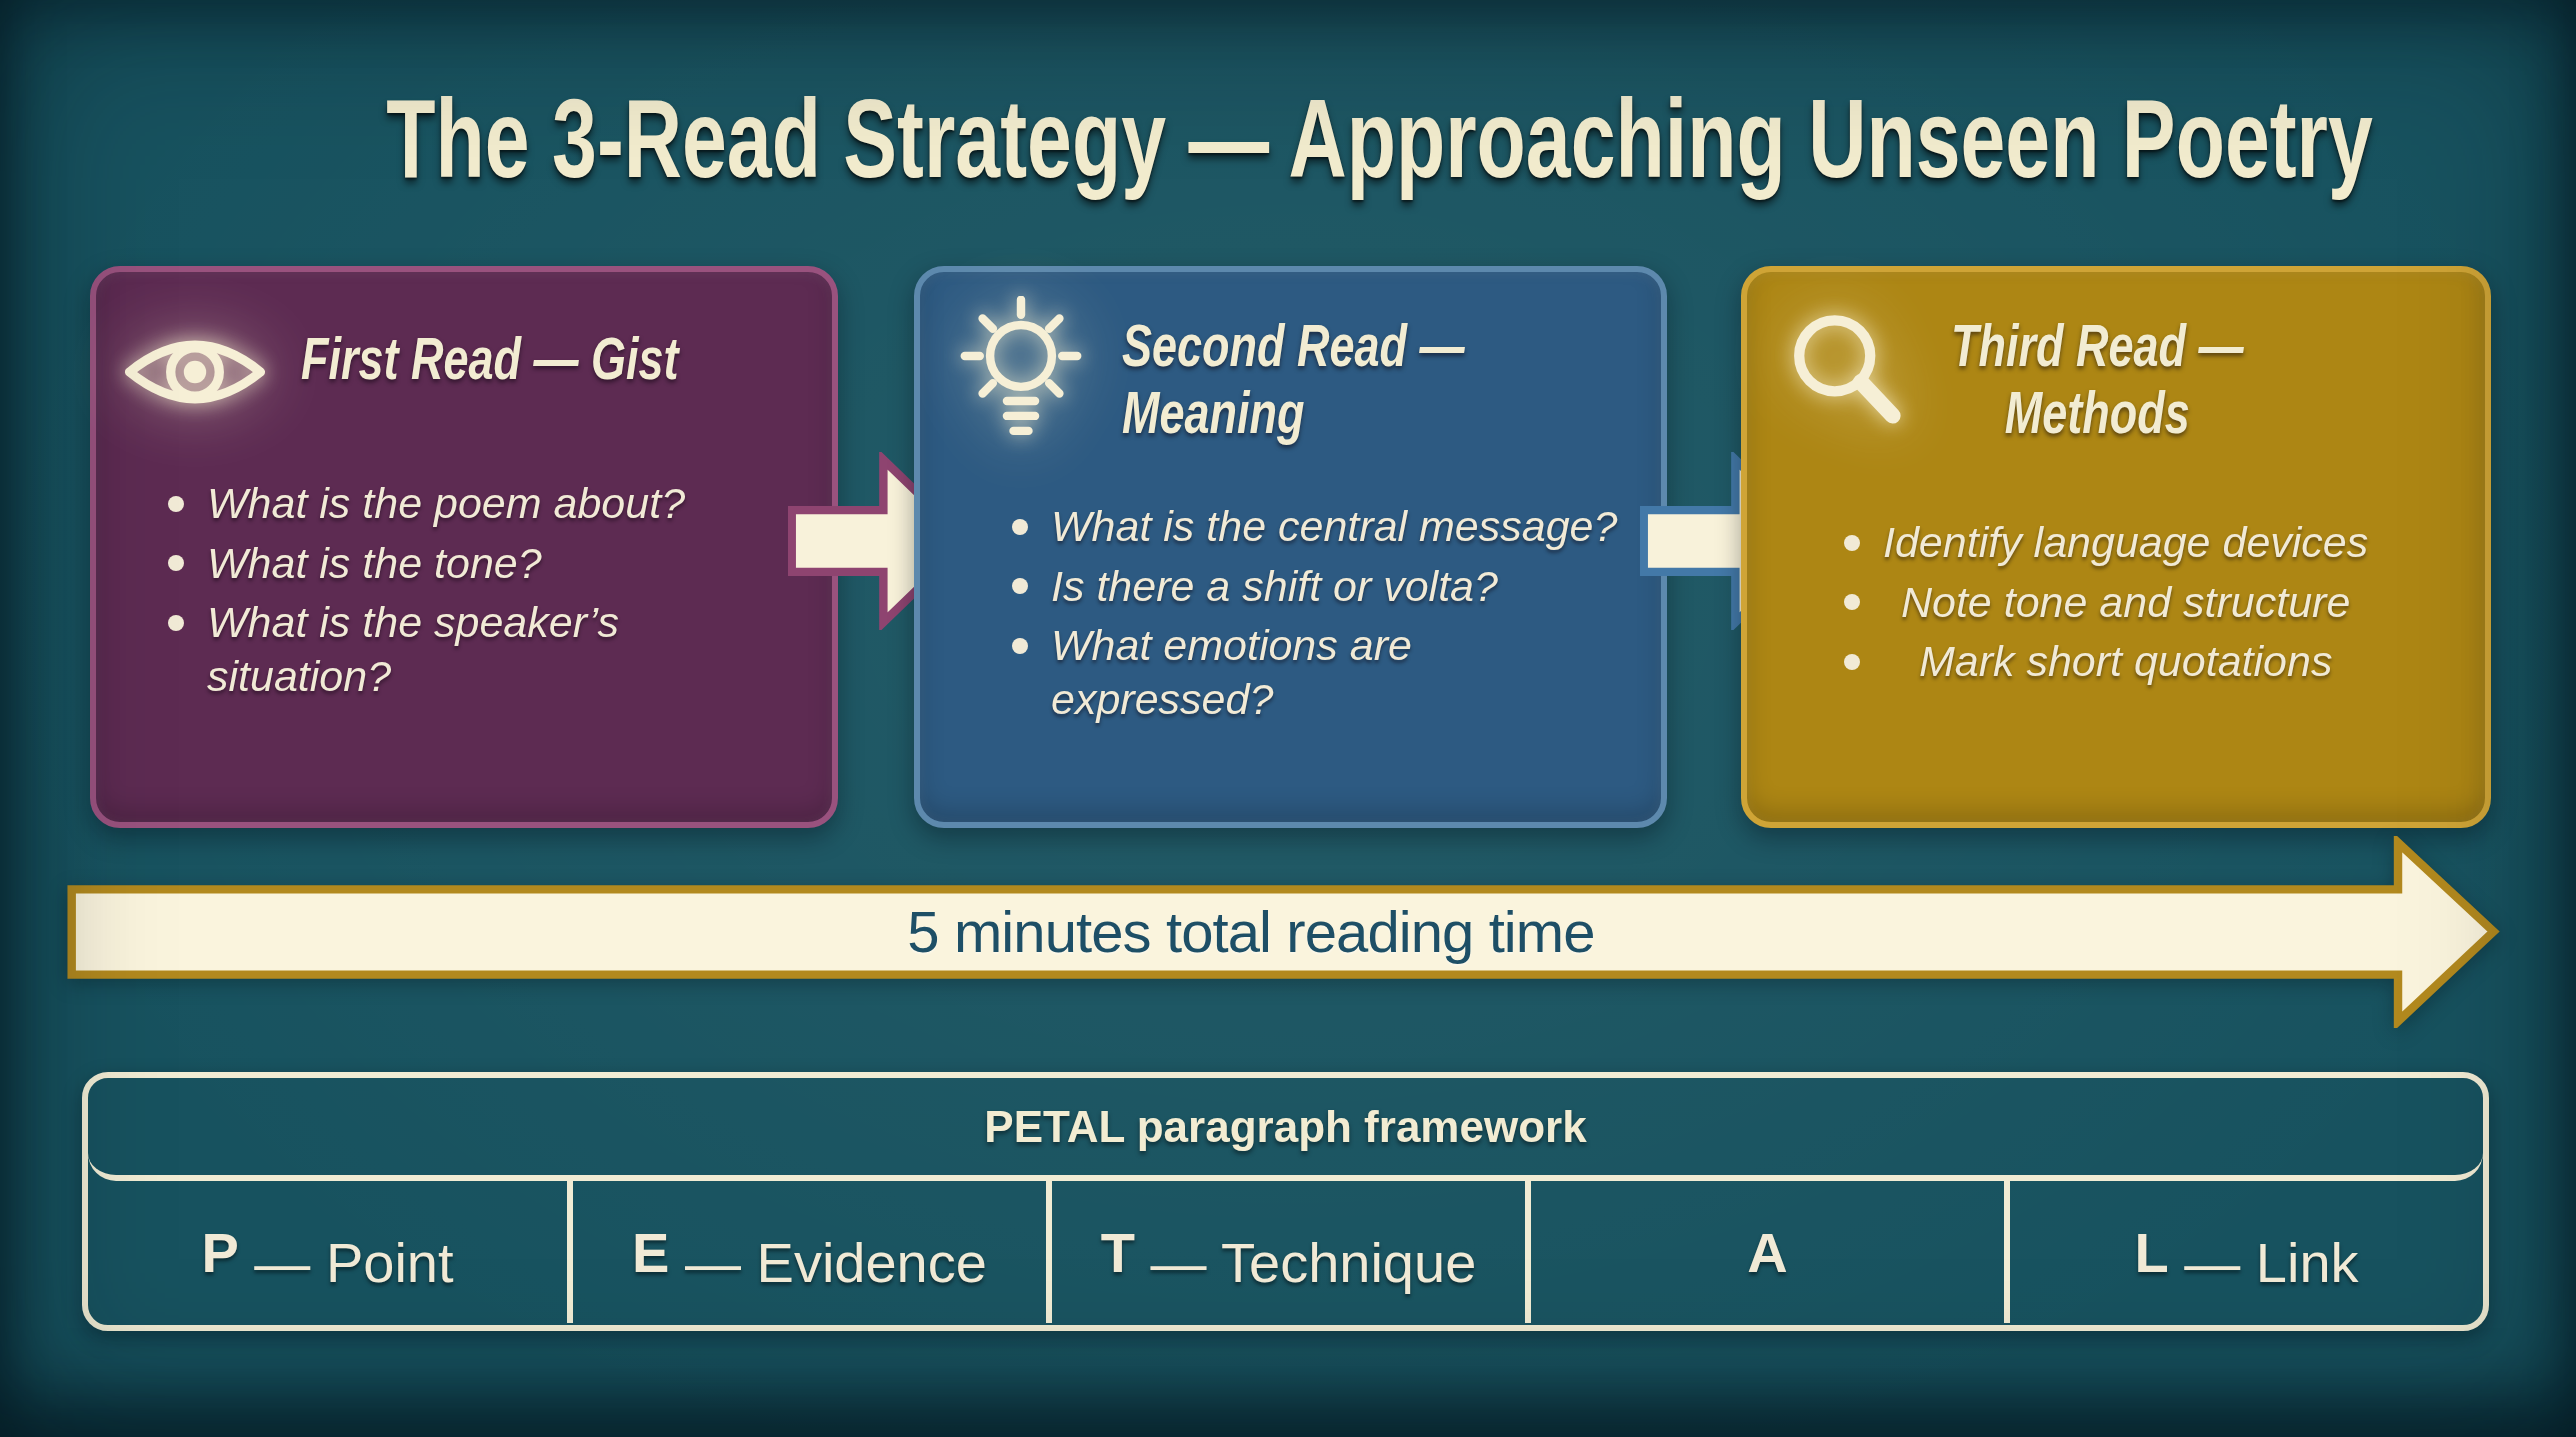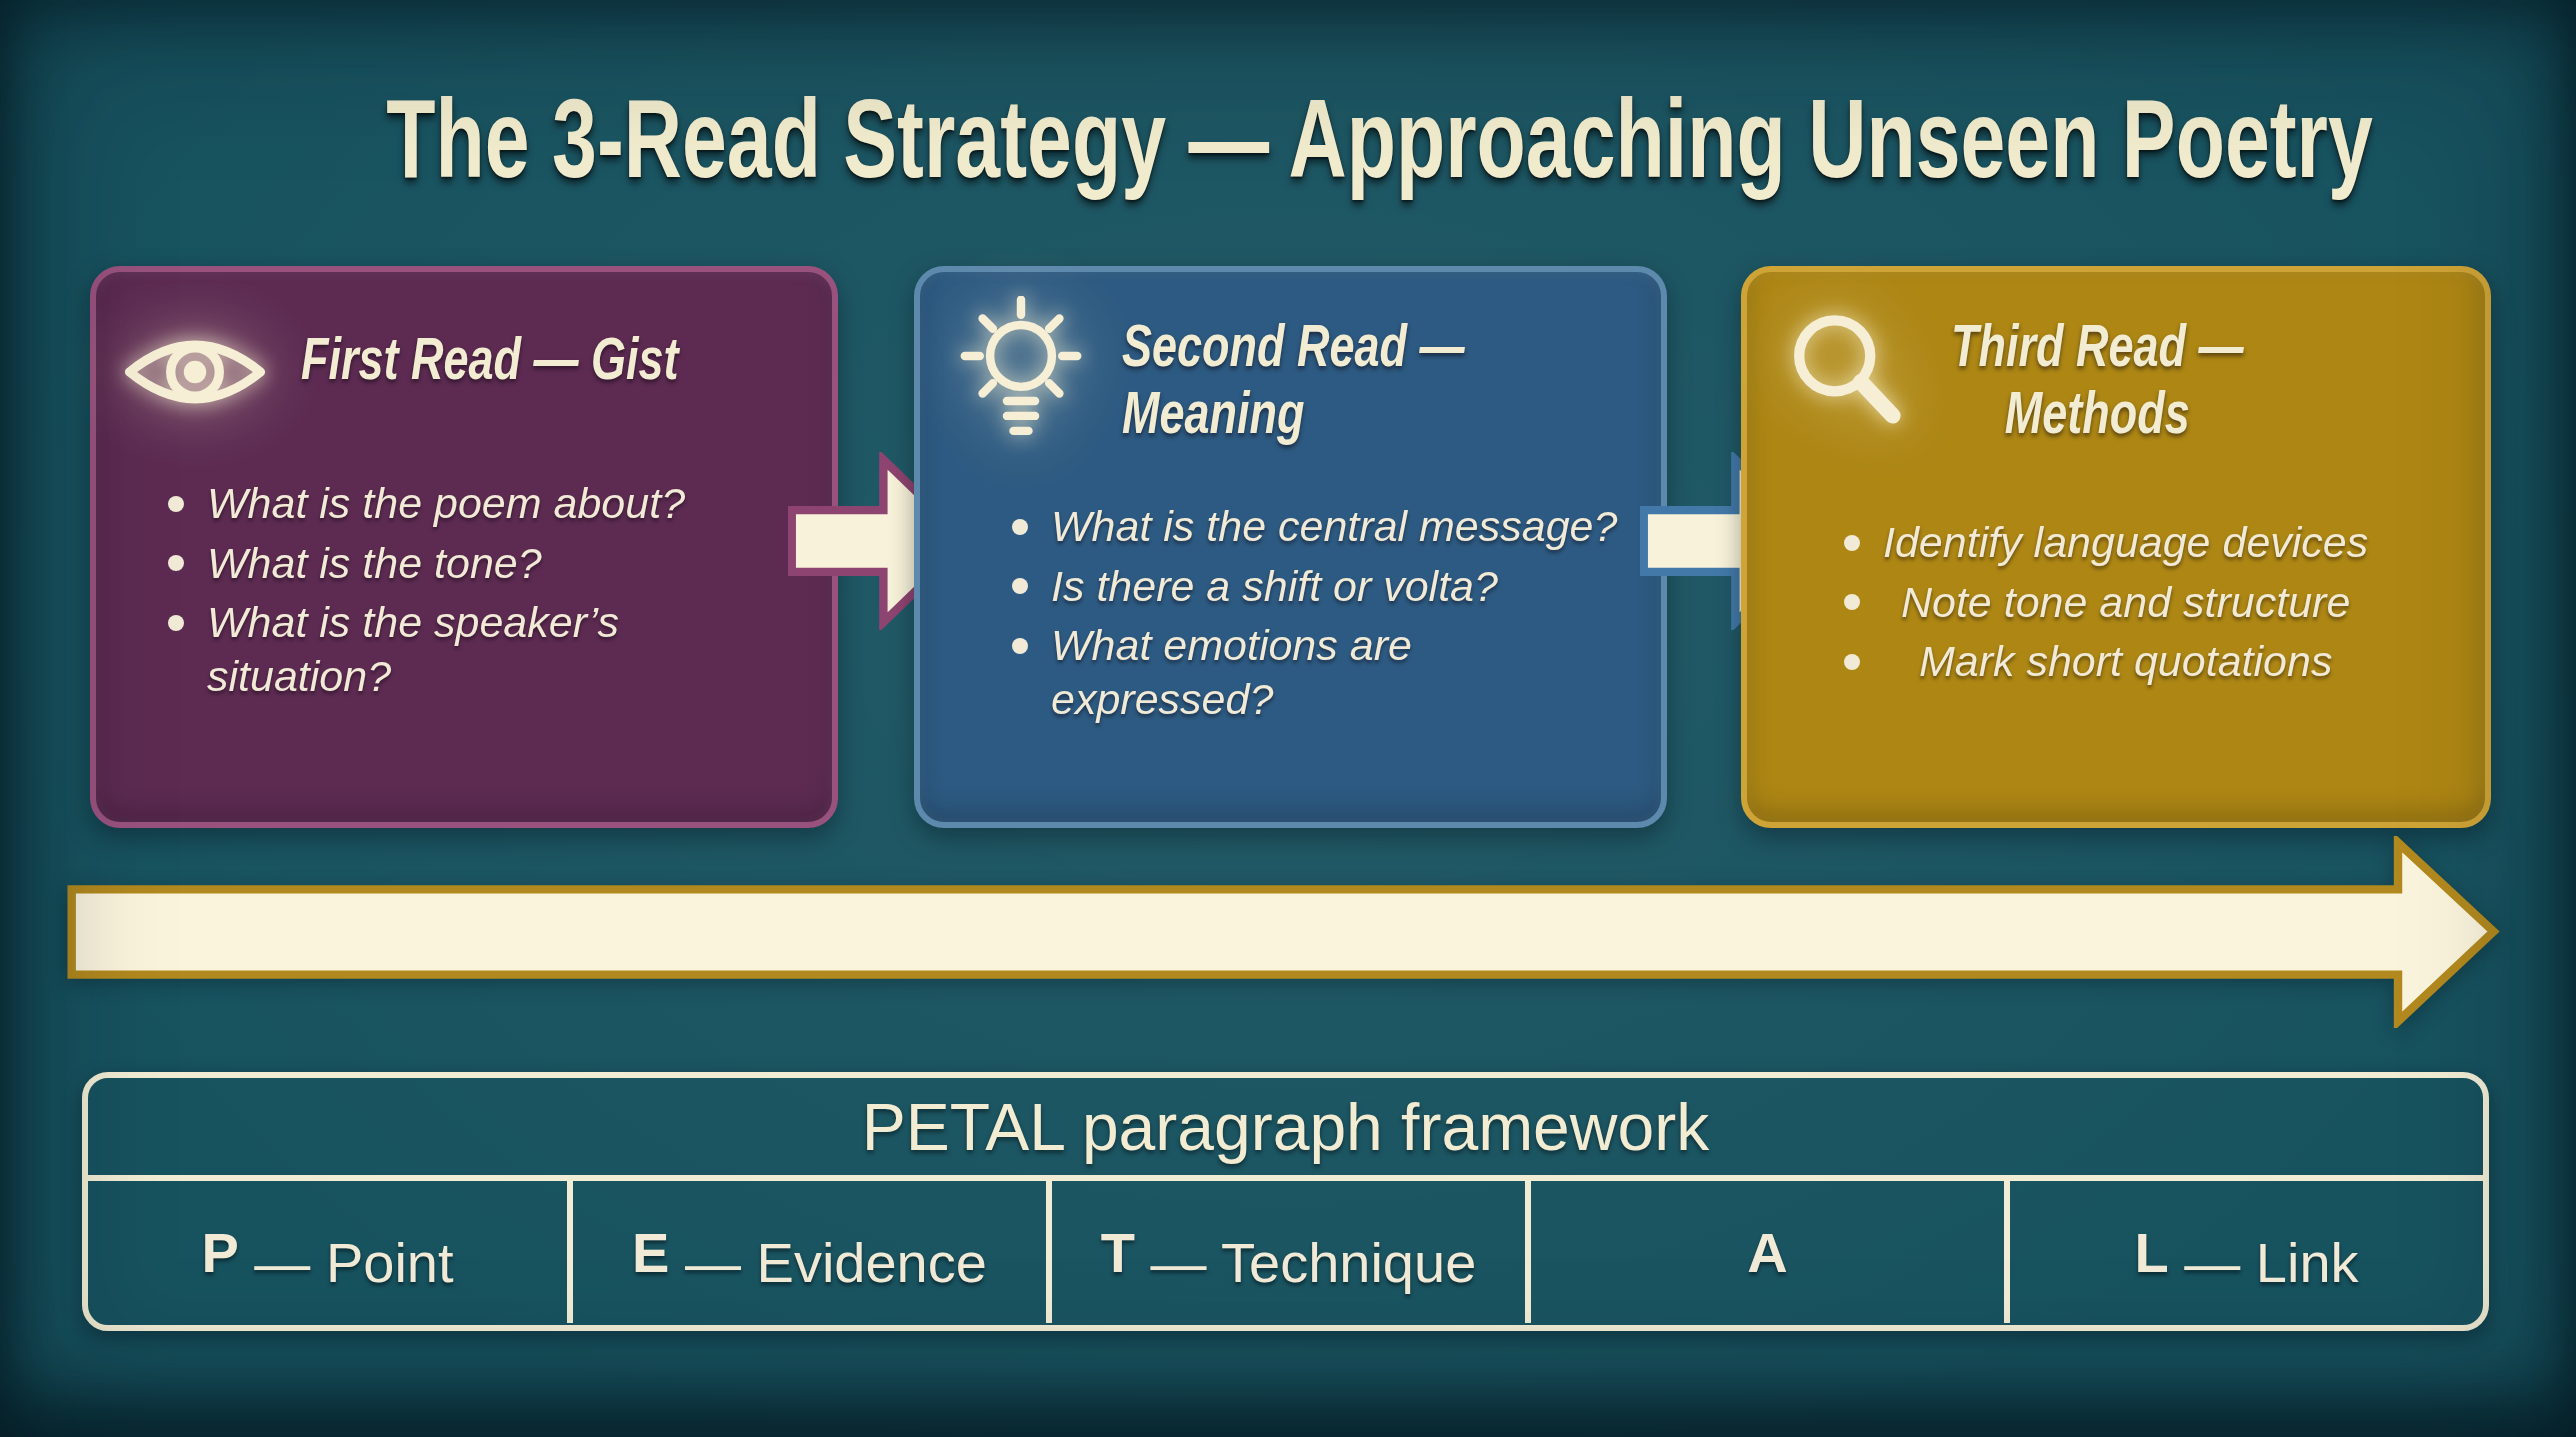--- a/index.html
+++ b/index.html
@@ -66,21 +66,21 @@
   .banner svg{position:absolute;inset:0;filter:drop-shadow(0 5.6px 9.4px rgba(0,10,16,0.3));}
   .banner .banner-label{position:absolute;left:0;top:53px;height:85px;width:2368px;
     display:flex;align-items:center;justify-content:center;
     font-size:58px;letter-spacing:-0.9px;color:#1e4f66;text-shadow:0 1.9px 1.9px rgba(255,255,255,0.4);}
 
   
   .petal{position:absolute;left:82px;top:1072px;width:2407px;height:259px;box-sizing:border-box;
     border:6.6px solid #f1ecd4;border-radius:26px;box-shadow:0 7.5px 19px rgba(0,10,16,0.35);}
   .petal-header{height:97px;display:flex;align-items:center;justify-content:center;
     border-bottom:6.6px solid #f1ecd4;
-    font-size:66px;font-weight:normal;color:#f2ecd2;text-shadow:0 2.8px 4.7px rgba(0,10,14,0.5);}
+    font-size:44px;font-weight:bold;color:#f2ecd2;text-shadow:0 2.8px 4.7px rgba(0,10,14,0.5);border-radius:28px;}
   .petal-row{display:grid;grid-template-columns:repeat(5,1fr);height:142px;}
   .petal-cell{display:flex;align-items:center;justify-content:center;
     font-size:56px;color:#f1ead6;text-shadow:0 2.8px 3.7px rgba(0,10,14,0.5);border-left:6.6px solid #f1ecd4;}
   .petal-cell:first-child{border-left:none;}
   .petal-letter{font-weight:bold;}
   .petal-rest{white-space:pre;margin-top:20px;}
 </style>
 </head>
 <body>
 
@@ -165,20 +165,21 @@
       <li>Identify language devices</li>
       <li>Note tone and structure</li>
       <li>Mark short quotations</li>
     </ul>
   </div>
 
   <div class="banner">
     <svg viewBox="0 0 2600 205" width="2434" height="192">
       <polygon points="5,57 2490,57 2490,7 2592,102 2490,198 2490,148 5,148" fill="#faf4dd" stroke="#b2891e" stroke-width="9" stroke-linejoin="miter"></polygon>
     </svg>
+    <div class="banner-label">5 minutes total reading time</div>
   </div>
 
   <div class="petal">
     <div class="petal-header">PETAL paragraph framework</div>
     <div class="petal-row">
       <div class="petal-cell">
         <span class="petal-letter">P</span>
           <span class="petal-rest"> — Point</span>
       </div>
       <div class="petal-cell">

